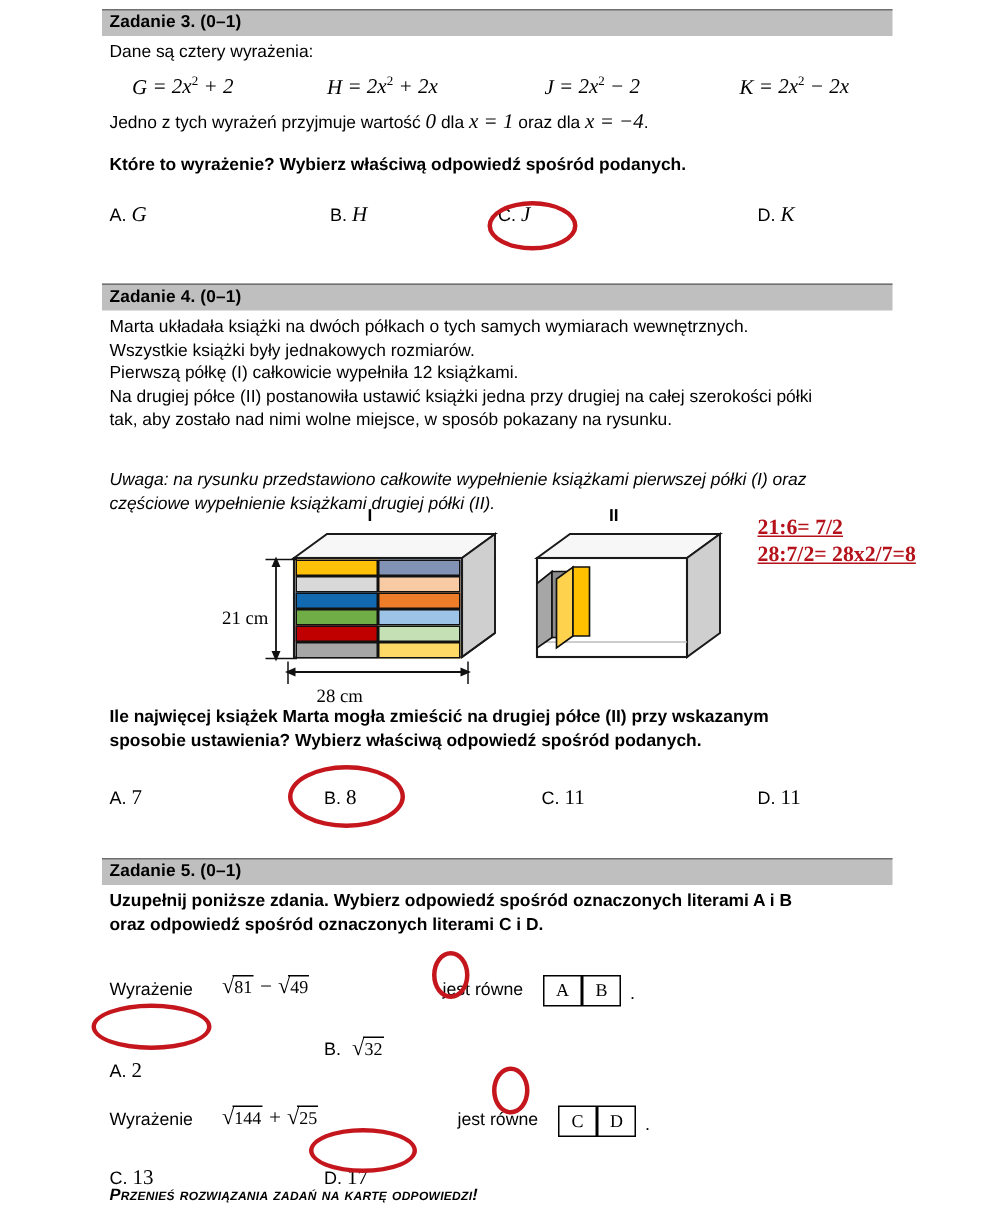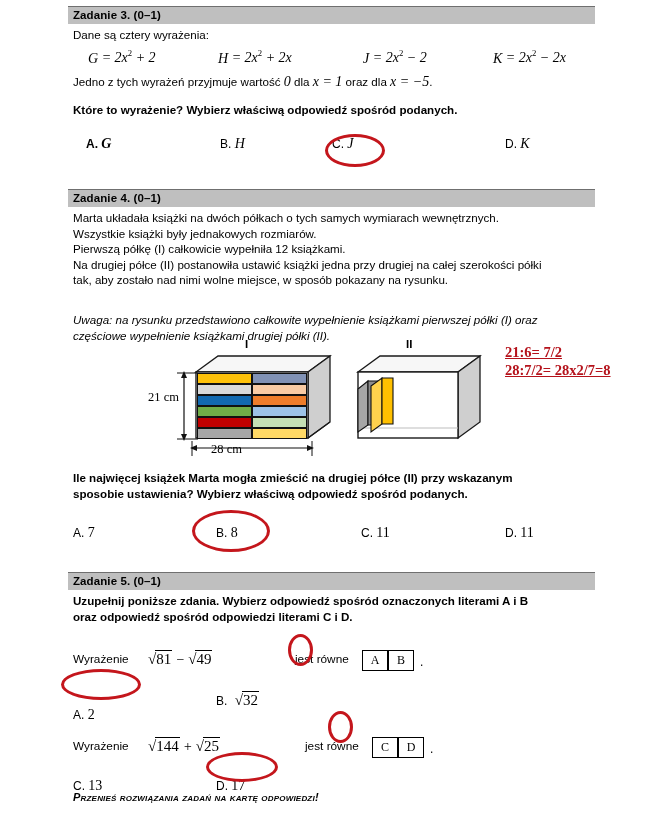--- a/index.html
+++ b/index.html
@@ -38,21 +38,21 @@
   
   .math{font-family:"Liberation Serif",serif;font-style:italic;font-size:14px;}
   sup{font-size:.62em;vertical-align:super;font-style:normal;}
   .rad{display:inline-block;font-family:"Liberation Serif",serif;font-style:normal;}
   .rad .sign{font-size:15px;}
   .rad .bar{
     border-top:1.2px solid #000;
     display:inline-block;
     padding:0 1px;
     margin-left:-1px;
-    font-size:15px;
+    font-size:12px;
     font-style:normal;
   }
 
   
   .expr-row{position:relative;height:20px;margin-top:6px;}
   .expr{position:absolute;top:0;}
 
   
   .ans-row{position:relative;height:22px;}
   .ans{position:absolute;top:0;font-size:12px;white-space:nowrap;}
@@ -85,20 +85,21 @@
     font-family:"Liberation Sans",sans-serif;
     font-size:11.5px;
     font-weight:bold;
   }
   .shelf{position:absolute;}
 
   .book{position:absolute;border:1.1px solid #111;box-sizing:border-box;}
   .dimtext{
     position:absolute;font-family:"Liberation Serif",serif;font-size:12.5px;
     white-space:nowrap;
+    margin-top:15px;
   }
 
   
   .sent-row{position:relative;height:26px;}
   .sent{position:absolute;top:2px;font-size:11.8px;white-space:nowrap;}
   .choicebox{
     position:absolute;
     border:1.2px solid #000;
     box-sizing:border-box;
     width:26px;height:21px;
@@ -145,27 +146,27 @@
         <span> = 2<i>x</i><sup>2</sup> − 2<i>x</i></span>
       </span>
     </div>
 
     <div class="body-text" style="margin-top:5px;">
       <span>Jedno z tych wyrażeń przyjmuje wartość</span>
       <span class="math num">0</span>
       <span>dla</span>
       <span class="math">x = 1</span>
       <span>oraz dla</span>
-      <span class="math">x = −5</span><span>.</span>
+      <span class="math">x = −4</span><span>.</span>
     </div>
 
     <div class="body-text bold" style="margin-top:13px;">Które to wyrażenie? Wybierz właściwą odpowiedź spośród podanych.</div>
 
     <div class="ans-row" style="margin-top:18px;">
-      <span class="ans" style="left:18px;font-weight:bold;">
+      <span class="ans" style="left:5px;">
         <span class="lbl">A.</span>
         <span class="val it">G</span>
       </span>
       <span class="ans" style="left:152px;">
         <span class="lbl">B.</span>
         <span class="val it">H</span>
       </span>
       <span class="ans" style="left:264px;">
         <span class="lbl">C.</span>
         <span class="val it">J</span>
@@ -303,21 +304,21 @@
     </div>
   </div>
 
   <div class="circle" style="left:192px;top:510px;width:78px;height:42px;"></div>
 
   <div class="task" style="top:572px;">
     <div class="task-header">Zadanie 5. (0–1)</div>
 
     <div class="body-text bold">
       <div class="line">Uzupełnij poniższe zdania. Wybierz odpowiedź spośród oznaczonych literami A i B</div>
-      <div class="line">oraz odpowiedź spośród odpowiedzi literami C i D.</div>
+      <div class="line">oraz odpowiedź spośród oznaczonych literami C i D.</div>
     </div>
 
     <div class="sent-row" style="margin-top:26px;">
       <span class="sent" style="left:5px;">Wyrażenie</span>
       <span class="sent" style="left:80px;top:0px;">
         <span class="rad"><span class="sign">√</span><span class="bar">81</span></span>
         <span class="math num">−</span>
         <span class="rad"><span class="sign">√</span><span class="bar">49</span></span>
       </span>
       <span class="sent" style="left:227px;">jest równe</span>

